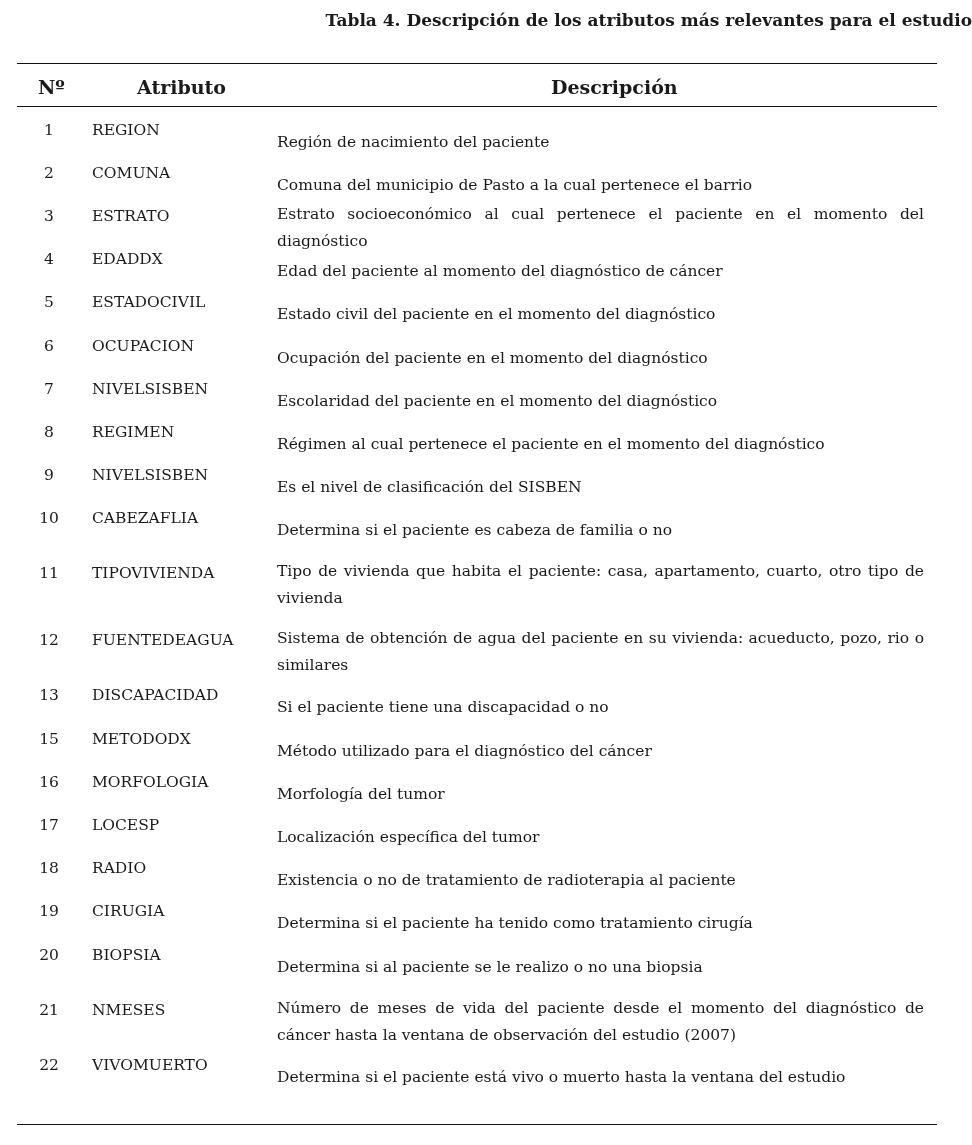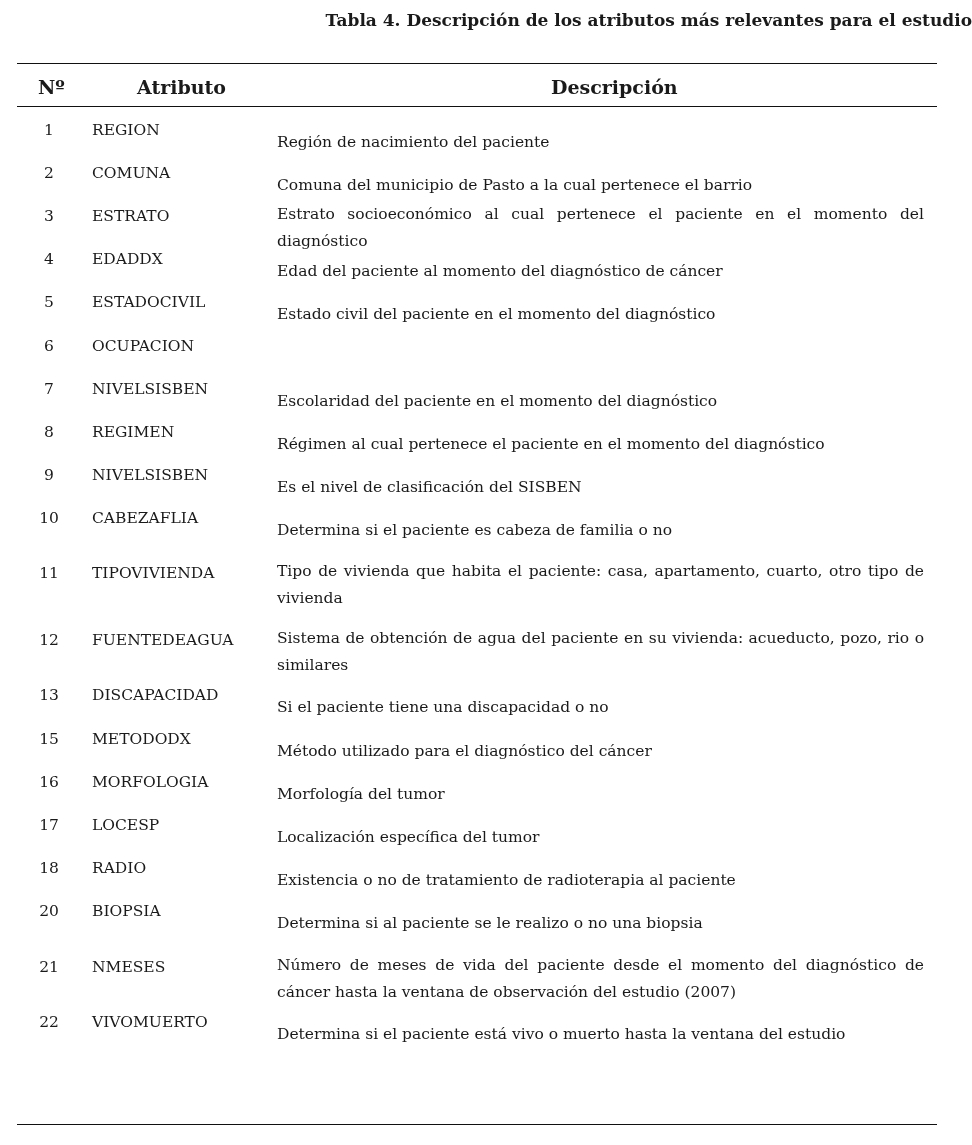--- a/index.html
+++ b/index.html
@@ -52,20 +52,21 @@
       <span class="desc">Edad del paciente al momento del diagnóstico de cáncer</span>
     </div>
     <div class="row">
       <span class="num">5</span>
       <span class="attr">ESTADOCIVIL</span>
       <span class="desc">Estado civil del paciente en el momento del diagnóstico</span>
     </div>
     <div class="row">
       <span class="num">6</span>
       <span class="attr">OCUPACION</span>
+      <span class="desc">Ocupación del paciente en el momento del diagnóstico</span>
     </div>
     <div class="row">
       <span class="num">7</span>
       <span class="attr">NIVELSISBEN</span>
       <span class="desc">Escolaridad del paciente en el momento del diagnóstico</span>
     </div>
     <div class="row">
       <span class="num">8</span>
       <span class="attr">REGIMEN</span>
       <span class="desc">Régimen al cual pertenece el paciente en el momento del diagnóstico</span>
@@ -109,20 +110,25 @@
       <span class="num">17</span>
       <span class="attr">LOCESP</span>
       <span class="desc">Localización específica del tumor</span>
     </div>
     <div class="row">
       <span class="num">18</span>
       <span class="attr">RADIO</span>
       <span class="desc">Existencia o no de tratamiento de radioterapia  al paciente</span>
     </div>
     <div class="row">
+      <span class="num">19</span>
+      <span class="attr">CIRUGIA</span>
+      <span class="desc">Determina si el paciente ha tenido como tratamiento cirugía</span>
+    </div>
+    <div class="row">
       <span class="num">20</span>
       <span class="attr">BIOPSIA</span>
       <span class="desc">Determina si al paciente se le realizo o no una biopsia</span>
     </div>
     <div class="row tall">
       <span class="num">21</span>
       <span class="attr">NMESES</span>
       <span class="desc">Número de meses de vida del paciente  desde el momento del diagnóstico de cáncer hasta la ventana de observación del estudio (2007)</span>
     </div>
     <div class="row">

